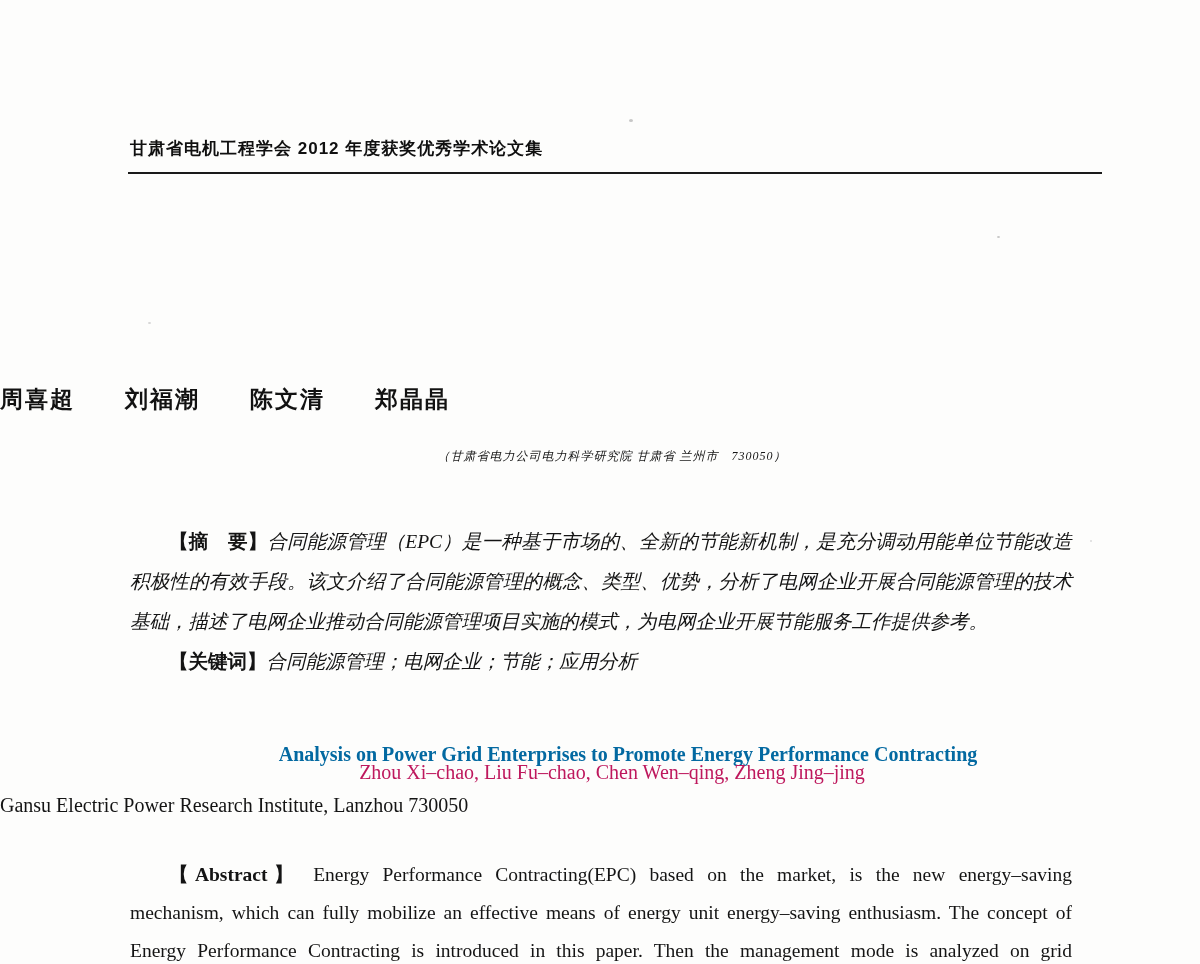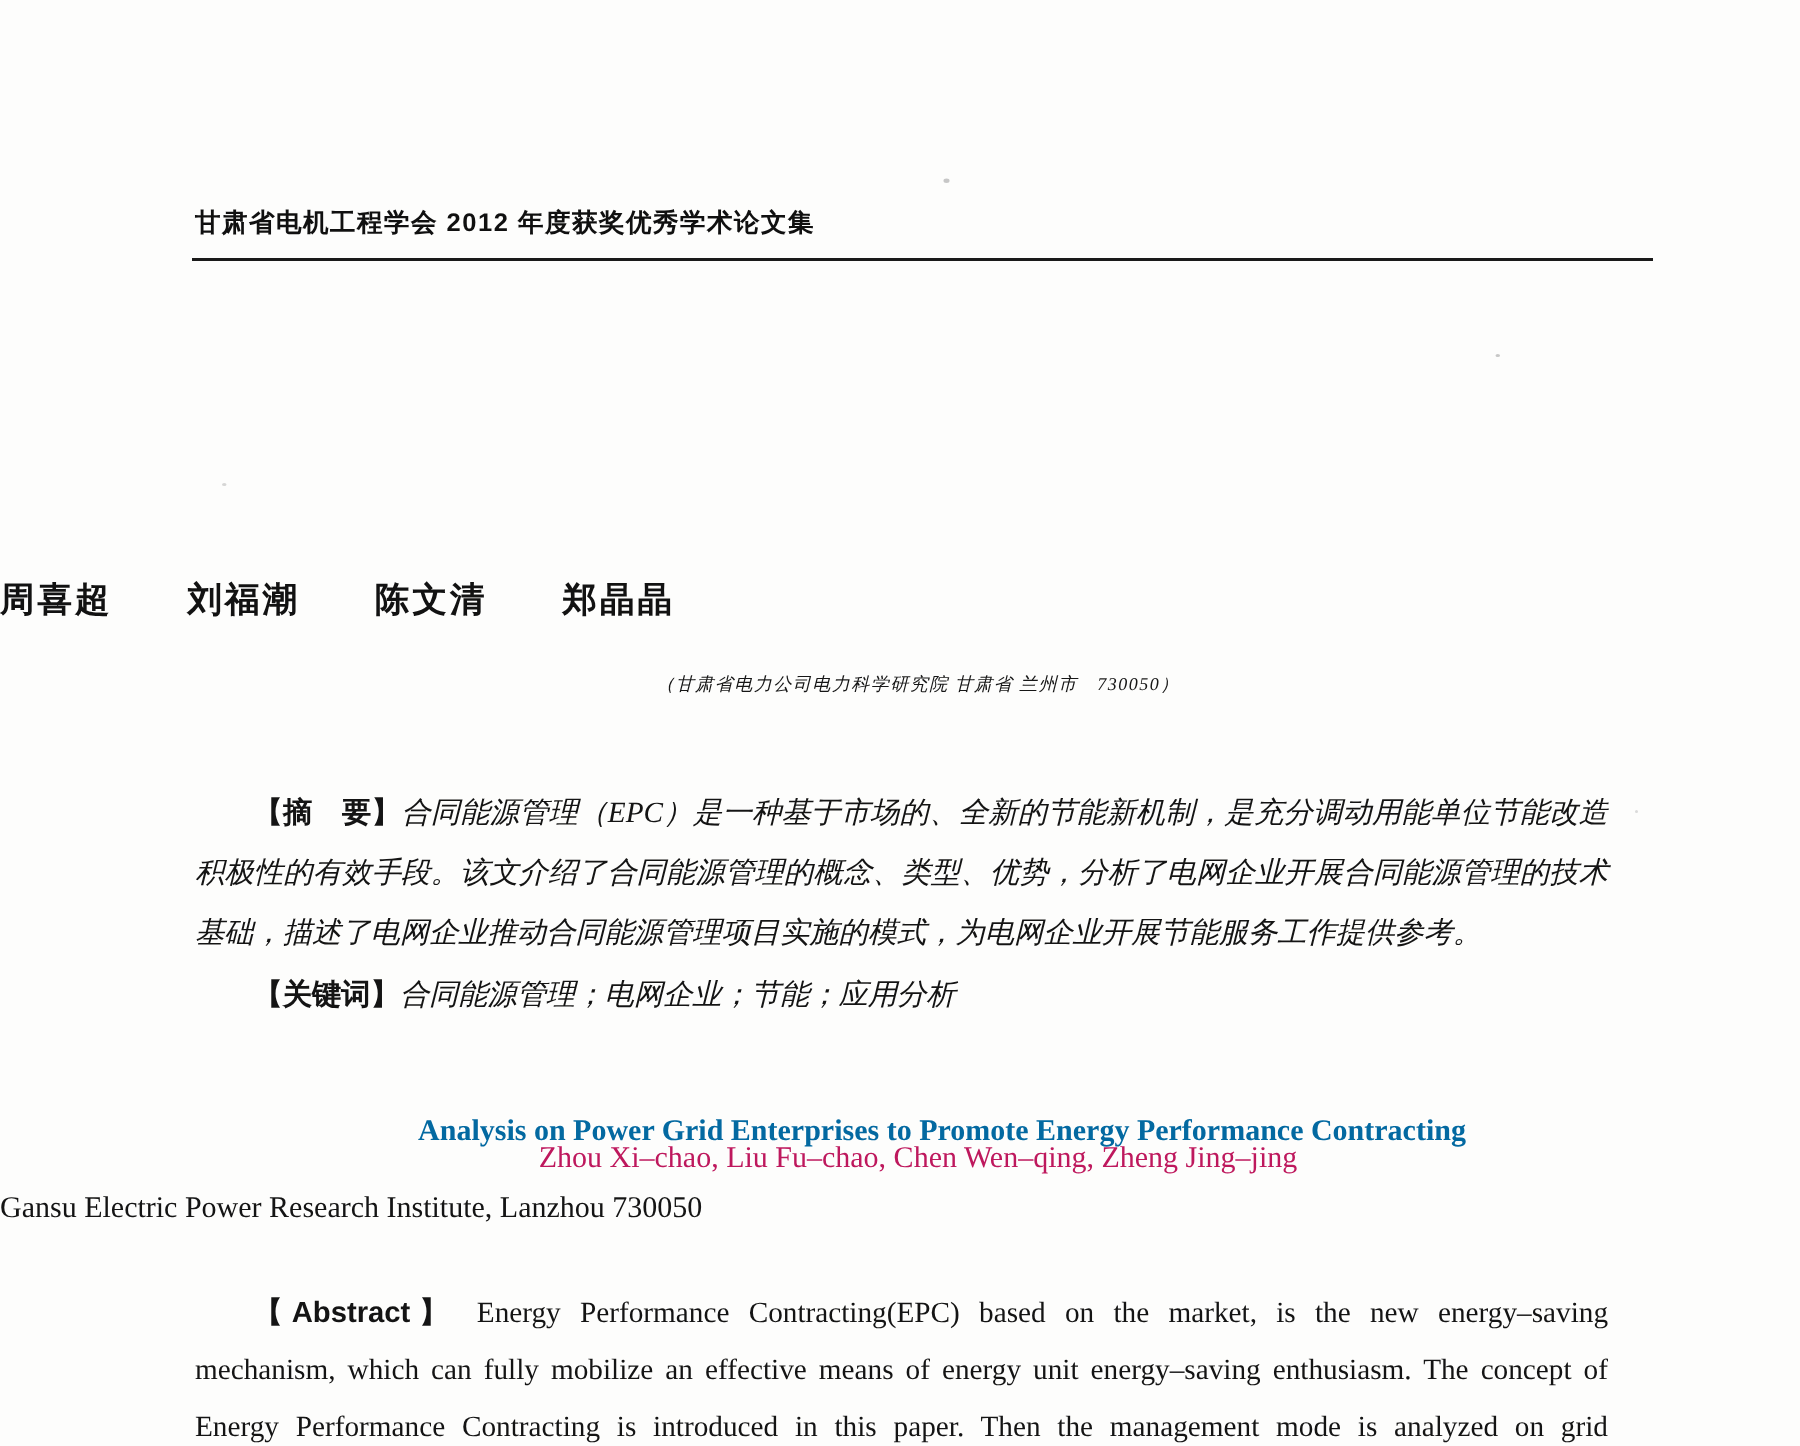--- a/index.html
+++ b/index.html
@@ -88,21 +88,21 @@
     line-height: 40px;
     text-align: justify;
     color: #141414;
   }
   .cn-abstract-block p {
     margin: 0;
     text-indent: 2em;
   }
   .label-bold {
     font-weight: 700;
-    font-family: Liberation Sans, sans-serif;
+    font-family: Liberation Serif, serif;
     font-style: normal;
   }
   .cn-body-text {
     font-style: italic; 
   }
 
   
   .en-title {
     position: absolute;
     top: 727px;

